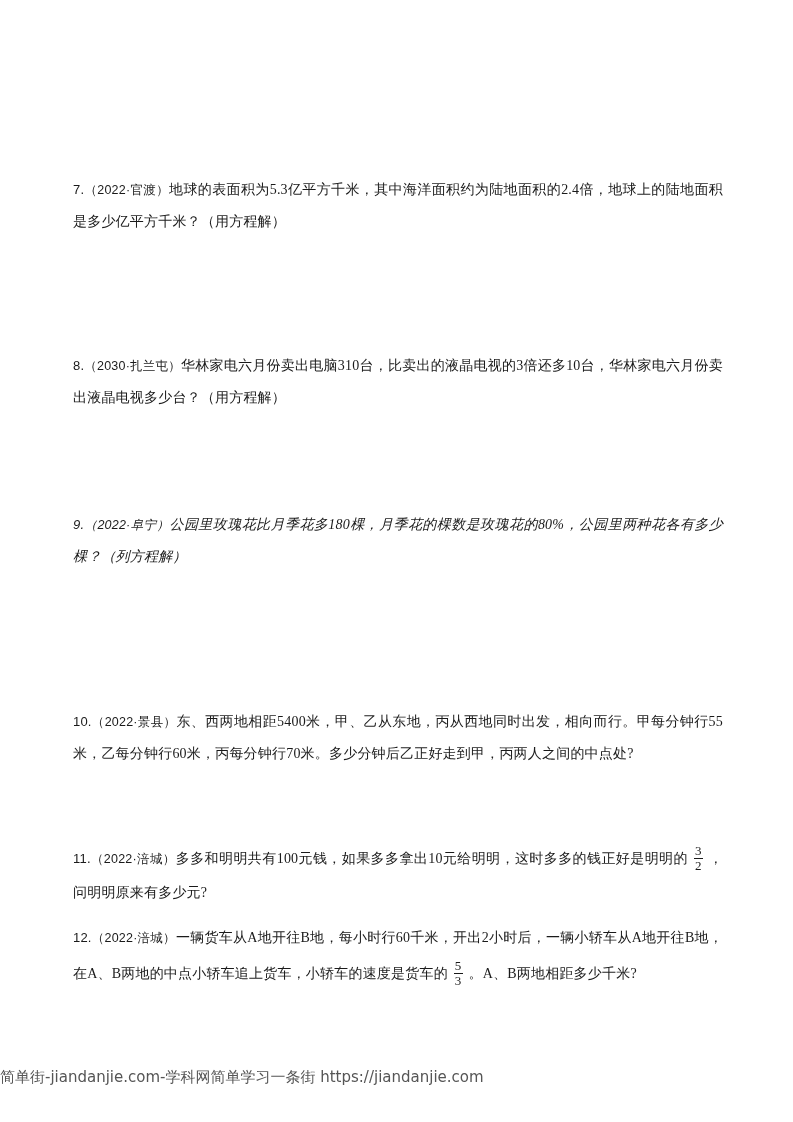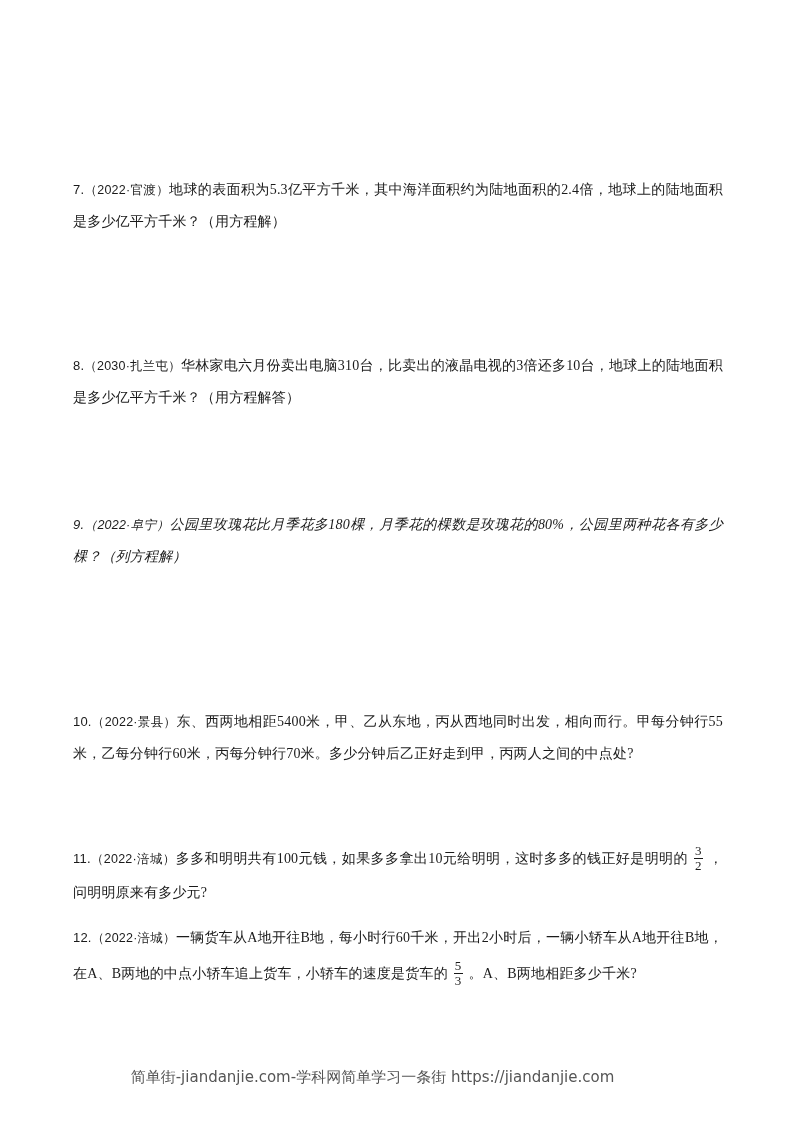--- a/index.html
+++ b/index.html
@@ -49,35 +49,35 @@
       padding: 0 1px;
     }
     .frac .fden {
       padding: 0 1px;
     }
     .footer {
       position: absolute;
       left: 0;
       width: 745px;
       top: 1068px;
-      text-align: center;
+      text-align: left;
       font-family: "DejaVu Sans", sans-serif;
       font-size: 15px;
       color: #555555;
     }
   </style>
 </head>
 <body>
 
 <div class="problem" style="top:174px;">
   <span class="num">7.</span><span class="src">（2022·官渡）</span><span>地球的表面积为5.3亿平方千米，其中海洋面积约为陆地面积的2.4倍，地球上的陆地面积是多少亿平方千米？（用方程解）</span>
 </div>
 
 <div class="problem" style="top:350px;">
-  <span class="num">8.</span><span class="src">（2030·扎兰屯）</span><span>华林家电六月份卖出电脑310台，比卖出的液晶电视的3倍还多10台，地球上的陆地面积是多少亿平方千米？（用方程解答）</span>
+  <span class="num">8.</span><span class="src">（2030·扎兰屯）</span><span>华林家电六月份卖出电脑310台，比卖出的液晶电视的3倍还多10台，华林家电六月份卖出液晶电视多少台？（用方程解）</span>
 </div>
 
 <div class="problem" style="top:509px;font-style:italic;">
   <span class="num">9.</span><span class="src">（2022·阜宁）</span><span>公园里玫瑰花比月季花多180棵，月季花的棵数是玫瑰花的80%，公园里两种花各有多少棵？（列方程解）</span>
 </div>
 
 <div class="problem" style="top:706px;">
   <span class="num">10.</span><span class="src">（2022·景县）</span><span>东、西两地相距5400米，甲、乙从东地，丙从西地同时出发，相向而行。甲每分钟行55米，乙每分钟行60米，丙每分钟行70米。多少分钟后乙正好走到甲，丙两人之间的中点处?</span>
 </div>
 

